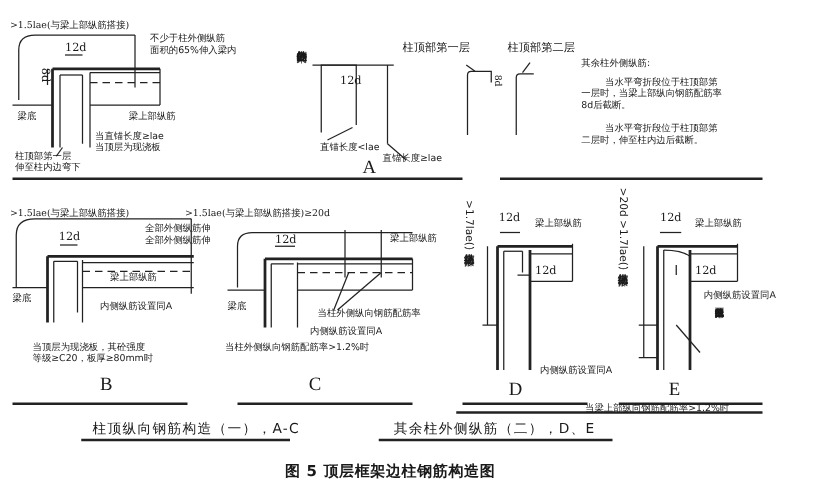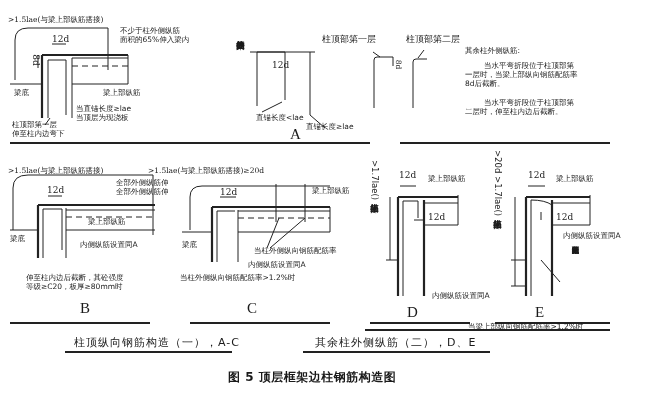--- a/index.html
+++ b/index.html
@@ -166,21 +166,21 @@
 <div class="t sm" style="left:484px;top:98px">当水平弯折段位于柱顶部第</div>
 <div class="t sm" style="left:465px;top:107px">二层时，伸至柱内边后截断。</div>
 
 <div class="t sm serif" style="left:8px;top:166px">&gt;1.5lae(与梁上部纵筋搭接)</div>
 <div class="t sm" style="left:116px;top:178px">全部外侧纵筋伸</div>
 <div class="t sm" style="left:116px;top:187px">全部外侧纵筋伸</div>
 <div class="t serif" style="left:47px;top:185px">12d</div>
 <div class="t sm" style="left:88px;top:217px">梁上部纵筋</div>
 <div class="t sm" style="left:10px;top:234px">梁底</div>
 <div class="t sm" style="left:80px;top:240px">内侧纵筋设置同A</div>
-<div class="t sm" style="left:26px;top:273px">伸至柱内边后截断，其砼强度</div>
+<div class="t sm" style="left:26px;top:273px">当顶层为现浇板，其砼强度</div>
 <div class="t sm" style="left:26px;top:282px">等级≥C20，板厚≥80mm时</div>
 <div class="t letter" style="left:80px;top:300px">B</div>
 
 <div class="t sm serif" style="left:148px;top:166px">&gt;1.5lae(与梁上部纵筋搭接)≥20d</div>
 <div class="t serif" style="left:220px;top:187px">12d</div>
 <div class="t sm" style="left:312px;top:186px">梁上部纵筋</div>
 <div class="t sm" style="left:182px;top:240px">梁底</div>
 <div class="t sm" style="left:254px;top:246px">当柱外侧纵向钢筋配筋率</div>
 <div class="t sm" style="left:248px;top:260px">内侧纵筋设置同A</div>
 <div class="t sm" style="left:180px;top:273px">当柱外侧纵向钢筋配筋率&gt;1.2%时</div>

